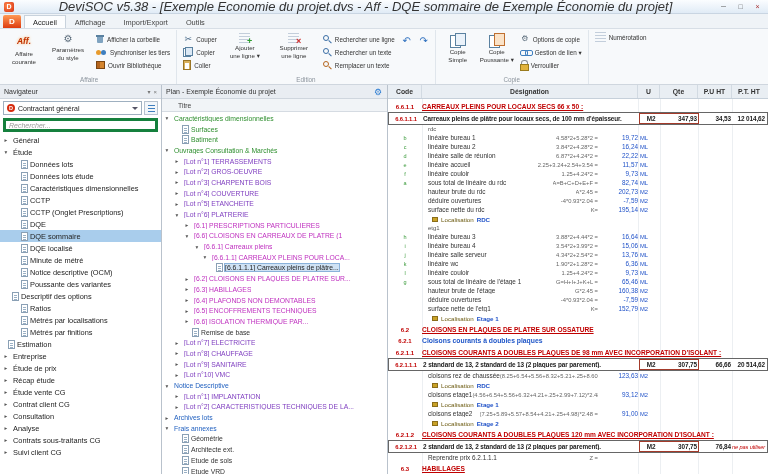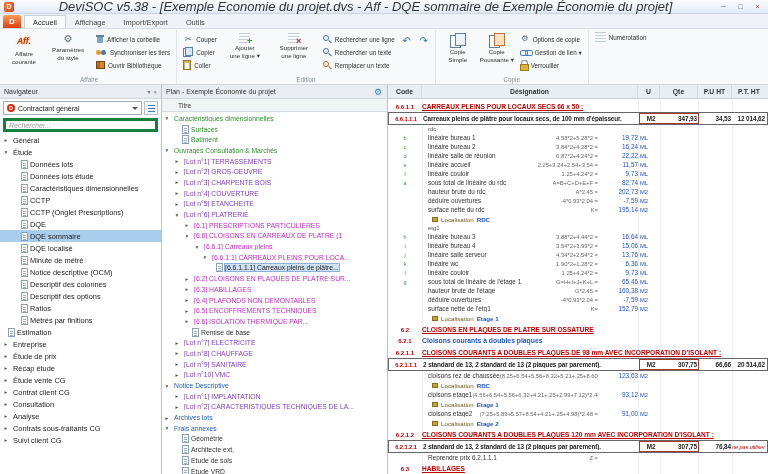--- a/index.html
+++ b/index.html
@@ -390,31 +390,36 @@
             <span class="nlabel">Minute de métré</span>
           </div>
           <div class="nrow leaf" style="padding-left: 13px;">
             <span class="arrow"></span>
             <span class="ic tic ic-page"></span>
             <span class="nlabel">Notice descriptive (OCM)</span>
           </div>
           <div class="nrow leaf" style="padding-left: 13px;">
             <span class="arrow"></span>
             <span class="ic tic ic-page"></span>
-            <span class="nlabel">Descriptif des colonnes</span>
-          </div>
-          <div class="nrow leaf" style="padding-left: 13px;">
+            <span class="nlabel">Poussante des variantes</span>
+          </div>
+          <div class="nrow leaf" style="padding-left: 4px;">
             <span class="arrow"></span>
             <span class="ic tic ic-page"></span>
             <span class="nlabel">Descriptif des options</span>
           </div>
           <div class="nrow leaf" style="padding-left: 13px;">
             <span class="arrow"></span>
             <span class="ic tic ic-page"></span>
             <span class="nlabel">Ratios</span>
+          </div>
+          <div class="nrow leaf" style="padding-left: 13px;">
+            <span class="arrow"></span>
+            <span class="ic tic ic-page"></span>
+            <span class="nlabel">Métrés par localisations</span>
           </div>
           <div class="nrow leaf" style="padding-left: 13px;">
             <span class="arrow"></span>
             <span class="ic tic ic-page"></span>
             <span class="nlabel">Métrés par finitions</span>
           </div>
           <div class="nrow leaf" style="padding-left: 0;">
             <span class="arrow"></span>
             <span class="ic tic ic-page"></span>
             <span class="nlabel">Estimation</span>

